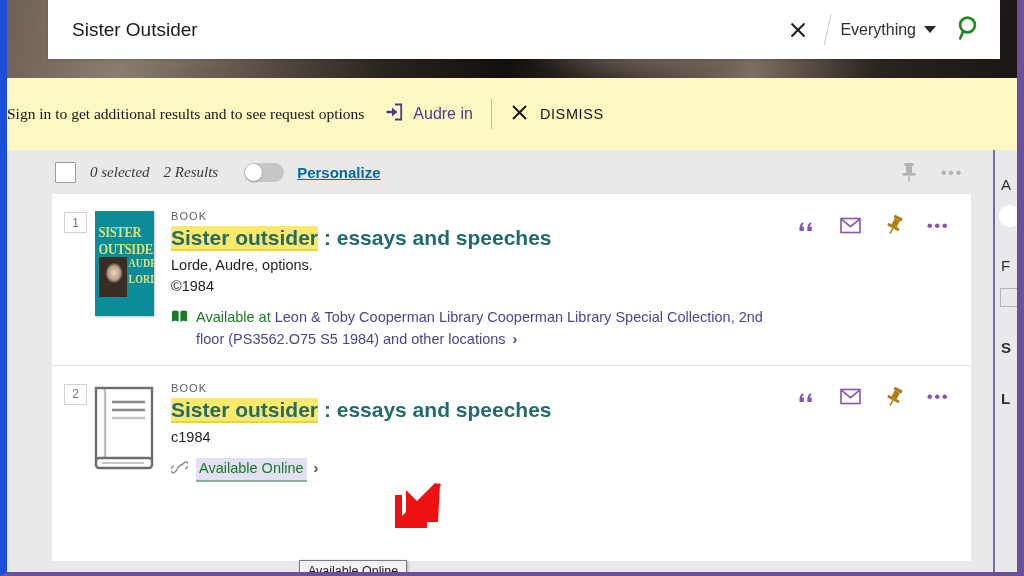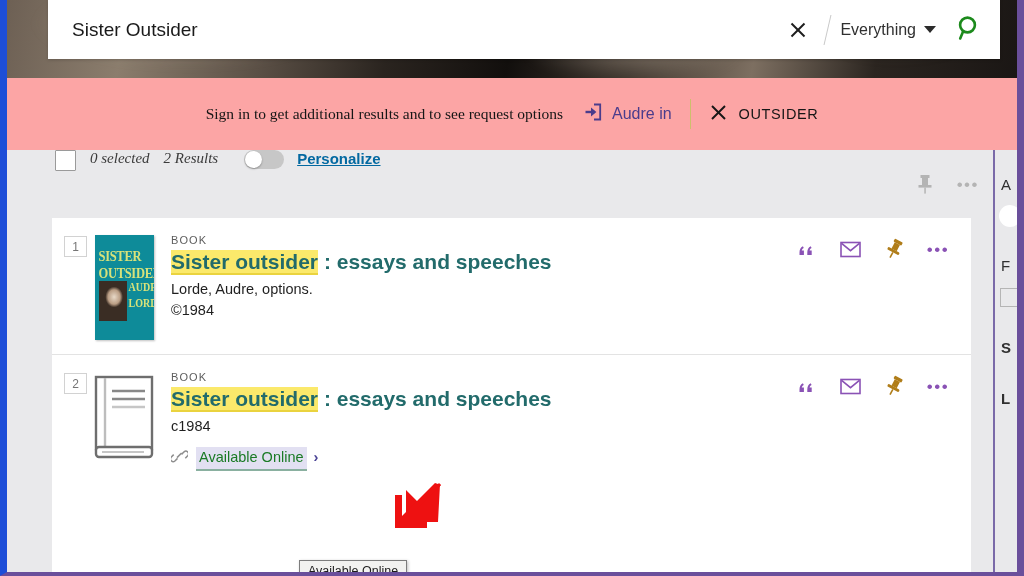--- a/index.html
+++ b/index.html
@@ -96,24 +96,23 @@
   }
   .search-go {
     width: 62px; height: 59px;
     display: flex; align-items: center; justify-content: center;
     cursor: pointer;
   }
 
   
   .banner {
     height: 72px;
-    background: #fca5a5;
+    background: #fef9c3;
     display: flex;
     align-items: center;
-    justify-content: center;
     gap: 0;
     position: relative;
   }
   .banner-msg {
     font-size: 15.5px;
     color: #161616;
     font-family: "Liberation Serif", serif;
   }
   .banner-signin {
     display: flex; align-items: center; gap: 9px;
@@ -142,23 +141,24 @@
     background: #e9e9eb;
   }
   .results-col {
     flex: 1;
     min-width: 0;
     padding: 0;
     position: relative;
   }
 
   .toolbar {
-    height: 68px;
-    display: flex;
-    padding: 0 14px 0 48px;
+    height: 44px;
+    display: flex;
+    align-items: center;
+    padding: 0 30px 0 48px;
     background: #e9e9eb;
   }
   .sel-checkbox {
     width: 21px; height: 21px;
     border: 1px solid #9a9a9a;
     background: #fff;
     cursor: pointer;
     border-radius: 1px;
   }
   .tb-text {
@@ -439,21 +439,21 @@
 
     <div class="banner-div"></div>
 
     <div class="banner-dismiss">
       <span>
         <svg width="19" height="19" viewBox="0 0 19 19" aria-hidden="true">
           <line x1="3" y1="3" x2="16" y2="16" stroke="#161616" stroke-width="1.9"></line>
           <line x1="16" y1="3" x2="3" y2="16" stroke="#161616" stroke-width="1.9"></line>
         </svg>
       </span>
-      <span>OUTSIDER</span>
+      <span>DISMISS</span>
     </div>
   </div>
 
   <div class="main-wrap">
 
     <div class="results-col">
 
       <div class="toolbar">
         <div class="sel-checkbox"></div>
         <span class="tb-text">0 selected</span>
@@ -488,20 +488,29 @@
           </div>
 
           <div class="info">
             <div class="rtype">BOOK</div>
             <div class="rtitle">
               <span class="hl">Sister outsider</span><span> : essays and speeches</span>
             </div>
             <div class="rauthor">Lorde, Audre, options.</div>
             <div class="rdate">©1984</div>
 
+            <div class="avail-row">
+              <span class="avail-icon">
+                <svg width="17" height="15" viewBox="0 0 17 15" aria-hidden="true">
+                  <path d="M1 2.2c2.4-1 4.6-1 6.6.3v10.2c-2-1.2-4.2-1.2-6.6-.3z" fill="#1a7a25"></path>
+                  <path d="M16 2.2c-2.4-1-4.6-1-6.6.3v10.2c2-1.2 4.2-1.2 6.6-.3z" fill="#1a7a25"></path>
+                </svg>
+              </span>
+              <span><span class="avail-green">Available at </span><span class="avail-txt">Leon &amp; Toby Cooperman Library  Cooperman Library Special Collection, 2nd floor (PS3562.O75 S5 1984) and other locations</span><span class="chev">›</span></span>
+            </div>
           </div>
 
           <div class="actions">
             <div class="act">
               <svg width="17" height="15" viewBox="0 0 17 15" aria-hidden="true">
                 <path d="M1.5 10.5c0-3 1-5 3.4-6.2l.9 1.6C4.4 6.6 3.8 7.6 3.8 8.6h2.1v4.4H1.5z" fill="#8a52b5"></path>
                 <path d="M9.3 10.5c0-3 1-5 3.4-6.2l.9 1.6c-1.4.7-2 1.7-2 2.7h2.1v4.4H9.3z" fill="#8a52b5"></path>
               </svg>
             </div>
             <div class="act">

